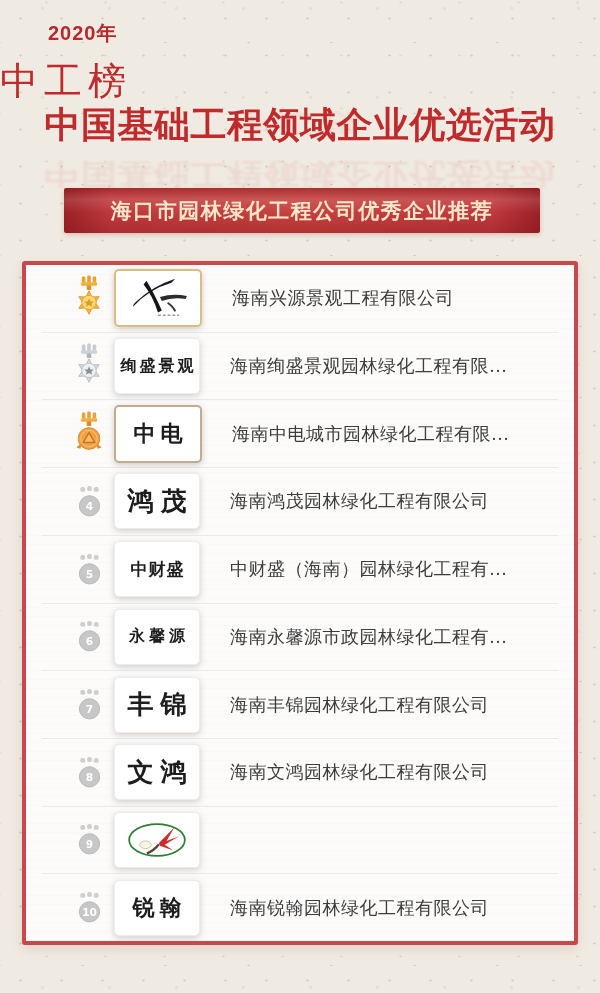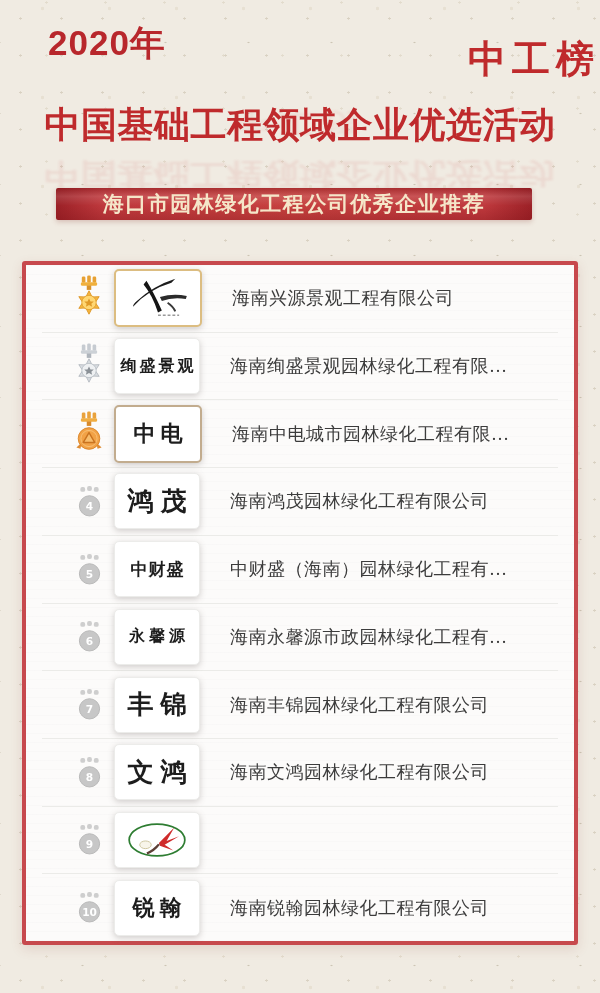--- a/index.html
+++ b/index.html
@@ -13,42 +13,42 @@
     background-image:
       radial-gradient(#d9d1c2 1px, transparent 1.4px),
       radial-gradient(#e2dbcc 1px, transparent 1.4px),
       radial-gradient(#cdc5b5 0.8px, transparent 1.2px),
       radial-gradient(#e7e0d2 1.2px, transparent 1.6px);
     background-size:41px 37px,59px 53px,83px 71px,67px 89px;
     background-position:0 0,17px 29px,41px 7px,9px 53px;
   }
   .year{
     position:absolute;left:48px;top:20px;
-    font-size:35px;font-weight:bold;color:#b8272c;letter-spacing:1px;
+    font-size:20px;font-weight:bold;color:#b8272c;letter-spacing:1px;
   }
   .title{
-    position:absolute;left:0;top:34px;width:100%;text-align:right;
-    font-size:38px;font-weight:bold;color:#bf2a2c;letter-spacing:6px;
+    position:absolute;left:0;top:56px;width:100%;text-align:left;
+    font-size:38px;font-weight:normal;color:#bf2a2c;letter-spacing:6px;
   }
   .title-reflection{
     position:absolute;left:0;top:97px;width:100%;text-align:center;
     font-size:38px;font-weight:bold;color:#bf2a2c;letter-spacing:6px;
     transform:scaleY(-0.7);opacity:0.07;filter:blur(1.5px);pointer-events:none;
   }
   .subtitle{
     position:absolute;left:0;top:101px;width:100%;text-align:center;
     font-size:36px;font-weight:bold;color:#bf2a2c;letter-spacing:0.5px;
   }
   .subtitle-reflection{
     position:absolute;left:0;top:149px;width:100%;text-align:center;
     font-size:36px;font-weight:bold;color:#bf2a2c;letter-spacing:0.5px;
     transform:scaleY(-0.8);opacity:0.09;filter:blur(1.5px);pointer-events:none;
   }
   .banner{
-    position:absolute;left:56px;top:188px;width:476px;height:32px;
+    position:absolute;left:64px;top:188px;width:476px;height:45px;
     background:
       linear-gradient(180deg, rgba(120,15,20,.35) 0, rgba(255,255,255,.12) 26%, rgba(255,255,255,0) 55%, rgba(120,15,20,.28) 100%),
       linear-gradient(90deg,#9c2127 0,#bf393d 10%,#c6413f 50%,#bf393d 90%,#9c2127 100%);
     border-radius:2px;
     display:flex;align-items:center;justify-content:center;
     box-shadow:0 2px 5px rgba(140,60,50,.25);
   }
   .banner-text{
     font-size:21px;font-weight:bold;color:#f5e6c9;letter-spacing:1.5px;
   }

